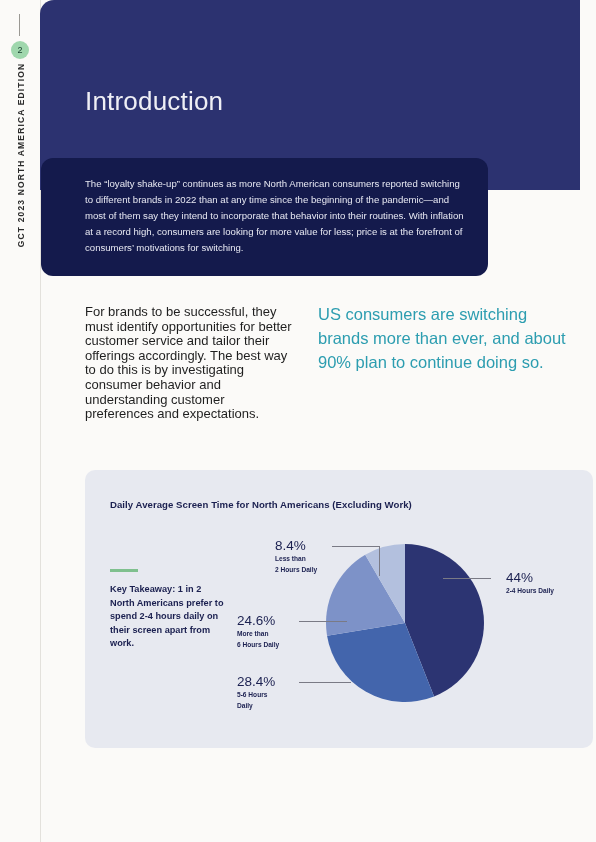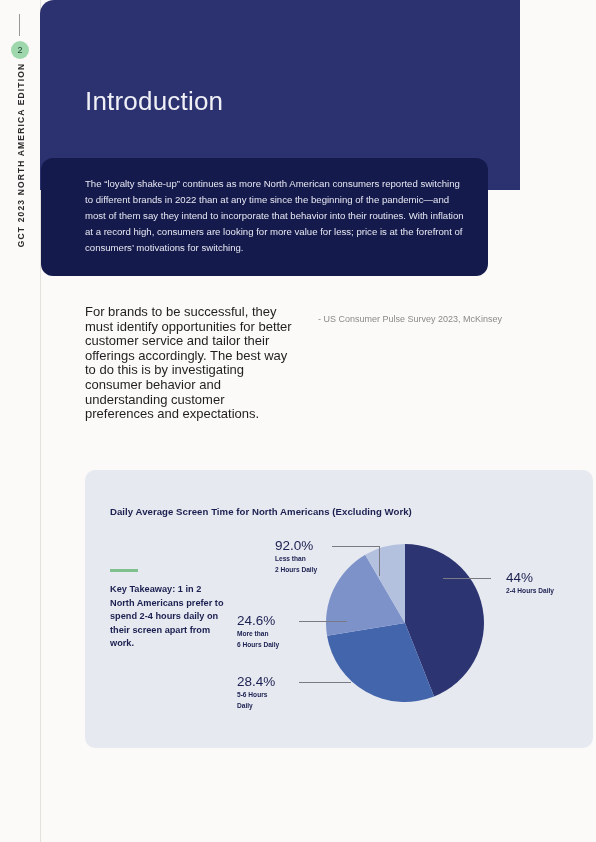--- a/index.html
+++ b/index.html
@@ -60,21 +60,21 @@
     letter-spacing: 1.15px;
     font-weight: 700;
     color: #2B2B2B;
     white-space: nowrap;
   }
 
   
   .header-band {
     position: absolute;
     left: 40px; top: 0;
-    width: 480px; height: 190px;
+    width: 540px; height: 190px;
     background: #2C3270;
     border-top-left-radius: 14px;
   }
   .header-title {
     position: absolute;
     left: 45px; top: 86px;
     font-size: 26px;
     font-weight: 300;
     color: #EFEFF5;
     letter-spacing: 0.2px;
@@ -132,21 +132,21 @@
   
   .chart-card {
     position: absolute;
     left: 85px; top: 470px;
     width: 508px; height: 278px;
     background: #E7E9F0;
     border-radius: 10px;
   }
   .chart-title {
     position: absolute;
-    left: 25px; top: 36px;
+    left: 25px; top: 29px;
     font-size: 9.6px;
     font-weight: 700;
     color: #1B2050;
     letter-spacing: 0.05px;
   }
 
   .takeaway {
     position: absolute;
     left: 25px; top: 99px;
     width: 116px;
@@ -231,21 +231,21 @@
 
   <div class="intro-card">
     <p class="intro-text">The “loyalty shake-up” continues as more North American consumers reported switching to different brands in 2022 than at any time since the beginning of the pandemic—and most of them say they intend to incorporate that behavior into their routines. With inflation at a record high, consumers are looking for more value for less; price is at the forefront of consumers’ motivations for switching.</p>
   </div>
 
   <div class="body-col">
     <p class="body-text">For brands to be successful, they must identify opportunities for better customer service and tailor their offerings accordingly. The best way to do this is by investigating consumer behavior and understanding customer preferences and expectations.</p>
   </div>
 
   <div class="quote-col">
-    <p class="quote-attrib">- US Consumer Pulse Survey 2023, McKinsey</p>
+    <p class="quote-text">US consumers are switching brands more than ever, and about 90% plan to continue doing so.</p>
   </div>
 
   <div class="chart-card">
 
     <div class="chart-title">Daily Average Screen Time for North Americans (Excluding Work)</div>
 
     <div class="takeaway">
       <div class="takeaway-rule"></div>
       <p class="takeaway-text">Key Takeaway: 1 in 2 North Americans prefer to spend 2-4 hours daily on their screen apart from work.</p>
     </div>
@@ -261,21 +261,21 @@
       </svg>
     </div>
 
     <div class="leader h lead-8-h"></div>
     <div class="leader v lead-8-v"></div>
     <div class="leader h lead-44-h"></div>
     <div class="leader h lead-19-h"></div>
     <div class="leader h lead-28-h"></div>
 
     <div class="callout co-8">
-      <div class="pct">92.0%</div>
+      <div class="pct">8.4%</div>
       <div class="sub">Less than</div>
       <div class="sub">2 Hours Daily</div>
     </div>
 
     <div class="callout right co-44">
       <div class="pct">44%</div>
       <div class="sub">2-4 Hours Daily</div>
     </div>
 
     <div class="callout co-19">

